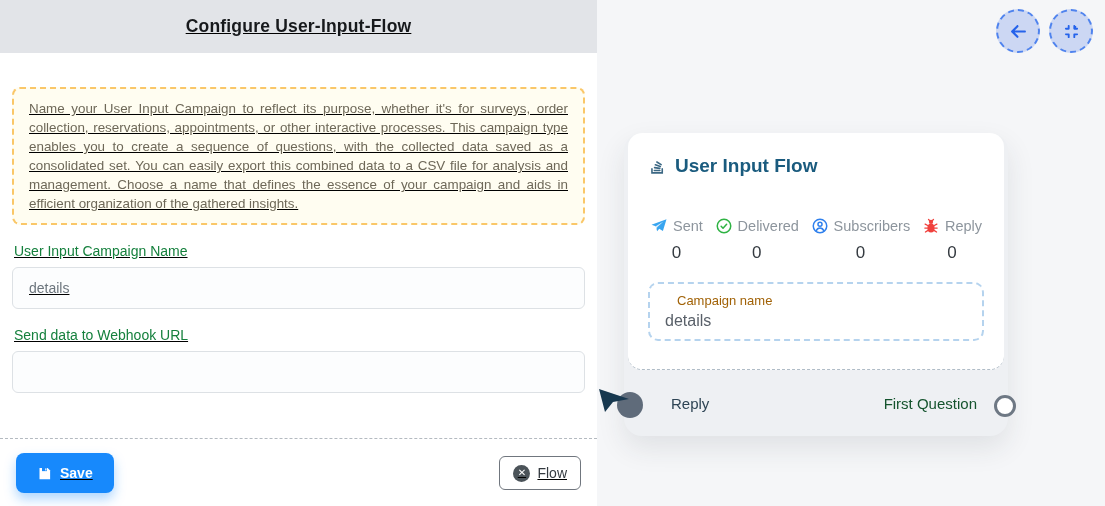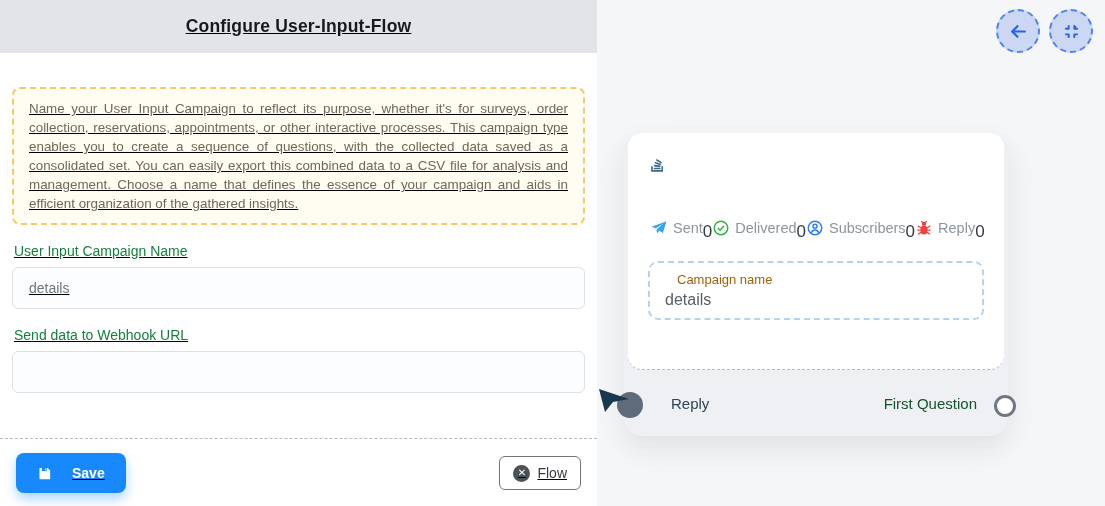--- a/index.html
+++ b/index.html
@@ -13,21 +13,21 @@
   .dialog-title { font-size:17.5px; font-weight:bold; color:#17191c; letter-spacing:.2px; }
   .left-content { padding:34px 12px 0 12px; }
   .alert-box { background:#fffdf1; border:2px dashed #fac768; border-radius:8px;
     padding:10px 15px; color:#6e6858; font-size:13.4px; line-height:19px; text-align:justify; }
   .field-label { margin:18px 0 8px 2px; font-size:14px; color:#15803d; }
   .text-input { display:block; width:100%; height:42px; background:#fcfdfe; border:1px solid #dde1e5;
     border-radius:6px; padding:0 16px; font-size:14px; color:#6c757d; outline:none;
     font-family:inherit; }
   .dashed-divider { border:none; border-top:1.5px dashed #b4bac0; margin:45px -12px 0 -12px; }
   .dialog-footer { display:flex; align-items:center; justify-content:space-between; margin-top:14px; padding:0 4px; }
-  .save-btn { display:inline-flex; align-items:center; gap:20px; background:#1789fc; color:#fff;
+  .save-btn { display:inline-flex; align-items:center; gap:8px; background:#1789fc; color:#fff;
     border:none; border-radius:8px; padding:0 21px; height:40px; font-size:14px; font-weight:bold;
     box-shadow:0 6px 12px rgba(23,137,252,.35); cursor:pointer; font-family:inherit; }
   .close-btn { display:inline-flex; align-items:center; gap:7px; background:#fff; color:#343a40;
     border:1px solid #70767e; border-radius:6px; padding:0 13px; height:34px; font-size:14px;
     cursor:pointer; font-family:inherit; }
   .close-x { width:17px; height:17px; border-radius:50%; background:#4b5359; color:#fff;
     font-size:10px; font-weight:bold; display:inline-flex; align-items:center; justify-content:center; line-height:1; }
 
   
   .canvas { position:relative; flex:1; background:#f5f6f8; height:506px; overflow:hidden; }
@@ -38,21 +38,21 @@
   .tool-btn.compress { right:12px; }
 
   
   .node-card { position:absolute; left:27px; top:133px; width:384px; height:303px;
     background:#eef0f3; border-radius:18px; box-shadow:0 12px 28px rgba(40,50,60,.10); }
   .node-body { position:absolute; top:0; left:4px; right:4px; height:237px; background:#fff;
     border-radius:14px; border-bottom:1.5px dashed #b0bcc7; padding:20px 20px 0 20px; }
   .node-title-row { display:flex; align-items:center; gap:8px; margin-top:2px; }
   .node-title { font-size:19px; font-weight:bold; color:#1a5b7e; }
   .stats-row { display:flex; justify-content:space-between; margin-top:40px; padding:0 2px; }
-  .stat { display:flex; flex-direction:row; align-items:center; }
+  .stat { display:flex; flex-direction:column; align-items:center; }
   .stat-top { display:flex; align-items:center; gap:5px; }
   .stat-label { font-size:14.5px; color:#8d959d; }
   .stat-value { margin-top:8px; font-size:17px; color:#343a40; }
   .campaign-box { margin-top:19px; border:2px dashed #b5d3ee; border-radius:10px; padding:9px 15px; }
   .campaign-placeholder { font-size:13px; font-weight:normal; color:#a16207;margin-left:12px; }
   .campaign-value { margin-top:4px; font-size:16px; color:#596069; }
   .node-footer { position:absolute; bottom:0; left:20px; right:4px; height:66px;
     display:flex; align-items:center; justify-content:space-between; padding:0 27px; }
   .reply-label { font-size:15px; color:#2e4454; }
   .fq-label { font-size:15px; color:#14532d; }
@@ -123,20 +123,21 @@
         <div class="node-title-row">
           <span style="display:inline-flex;">
             <svg width="19" height="19" viewBox="0 0 24 24" fill="none" stroke="#3c6884" stroke-width="2" stroke-linecap="round">
               <path d="M5 15v5h13v-5"></path>
               <path d="M8 17h7"></path>
               <path d="M8.3 13.4l6.6 1"></path>
               <path d="M9.3 9.8l6.3 2.2"></path>
               <path d="M11.2 6.3l5.4 3.4"></path>
             </svg>
           </span>
+          <span class="node-title">User Input Flow</span>
         </div>
 
         <div class="stats-row">
           <div class="stat">
             <div class="stat-top">
               <span style="display:inline-flex;">
                 <svg width="18" height="18" viewBox="0 0 24 24" fill="#38a5f0">
                   <path d="M22 3L2 10.2l5.6 2.1L9.5 19l2.8-3.4 4.9 3.1L22 3z"></path>
                   <path d="M7.6 12.3L18 6l-8.5 7.8-.4 3.6-1.5-5.1z" fill="#d8eefc"></path>
                 </svg>

